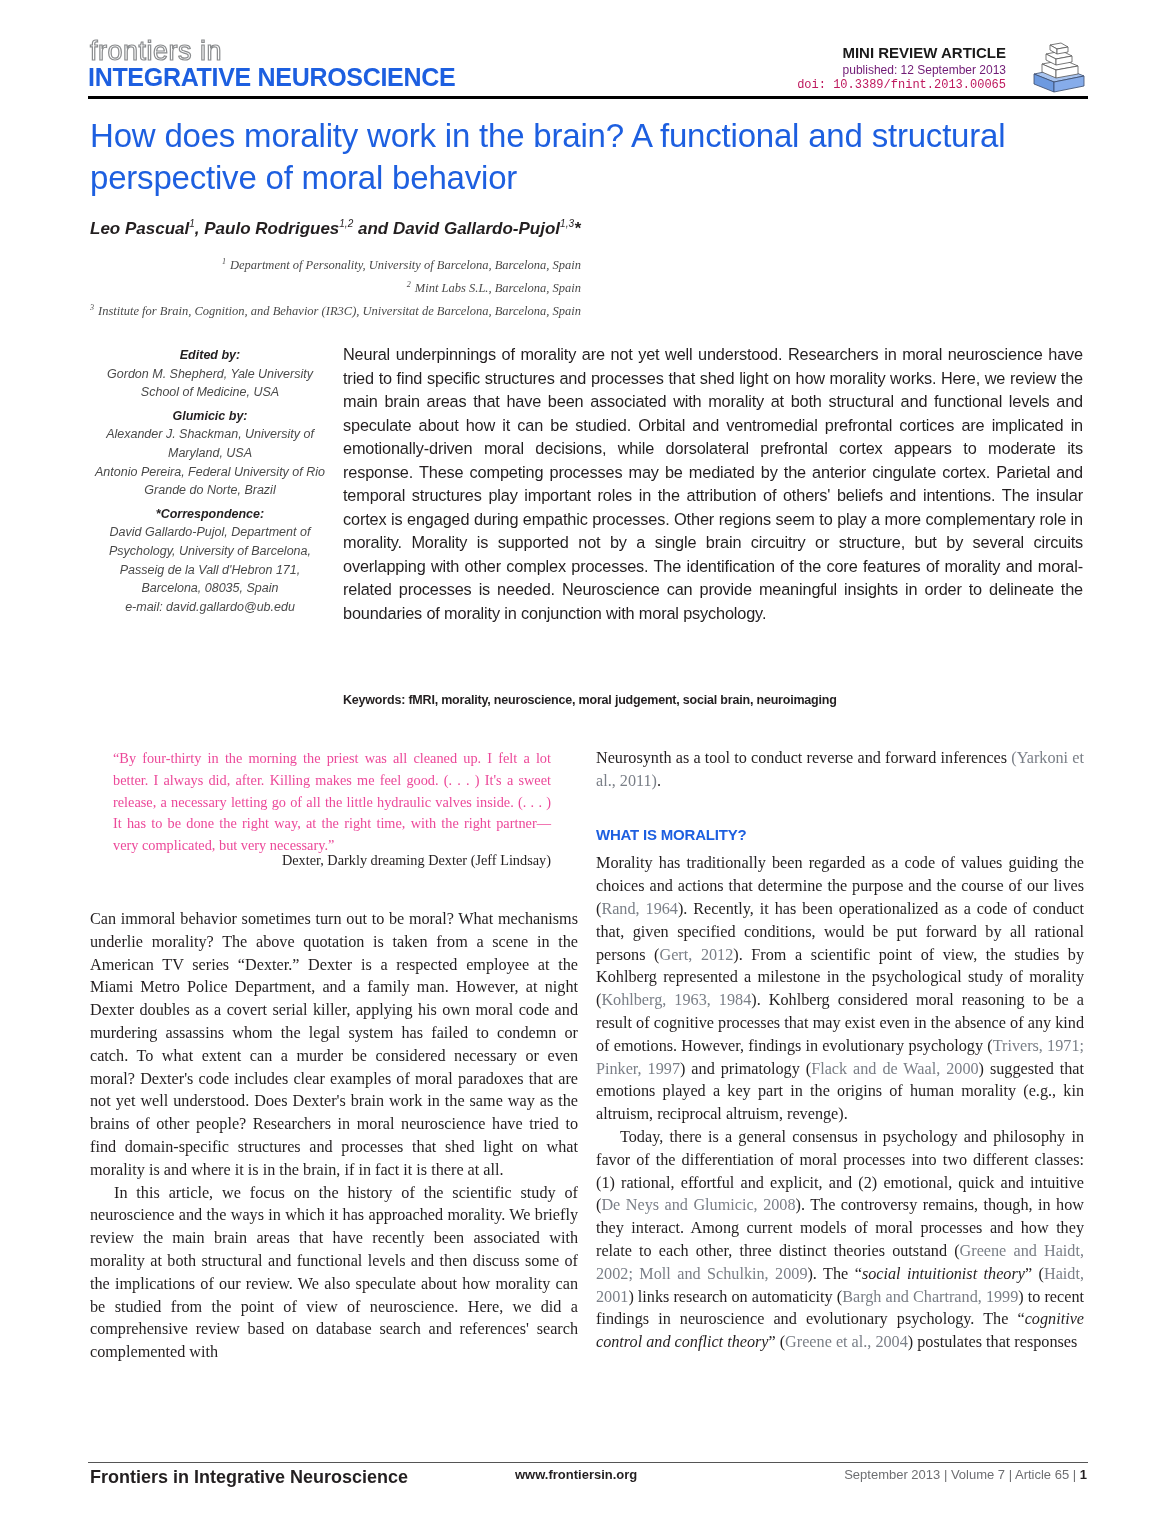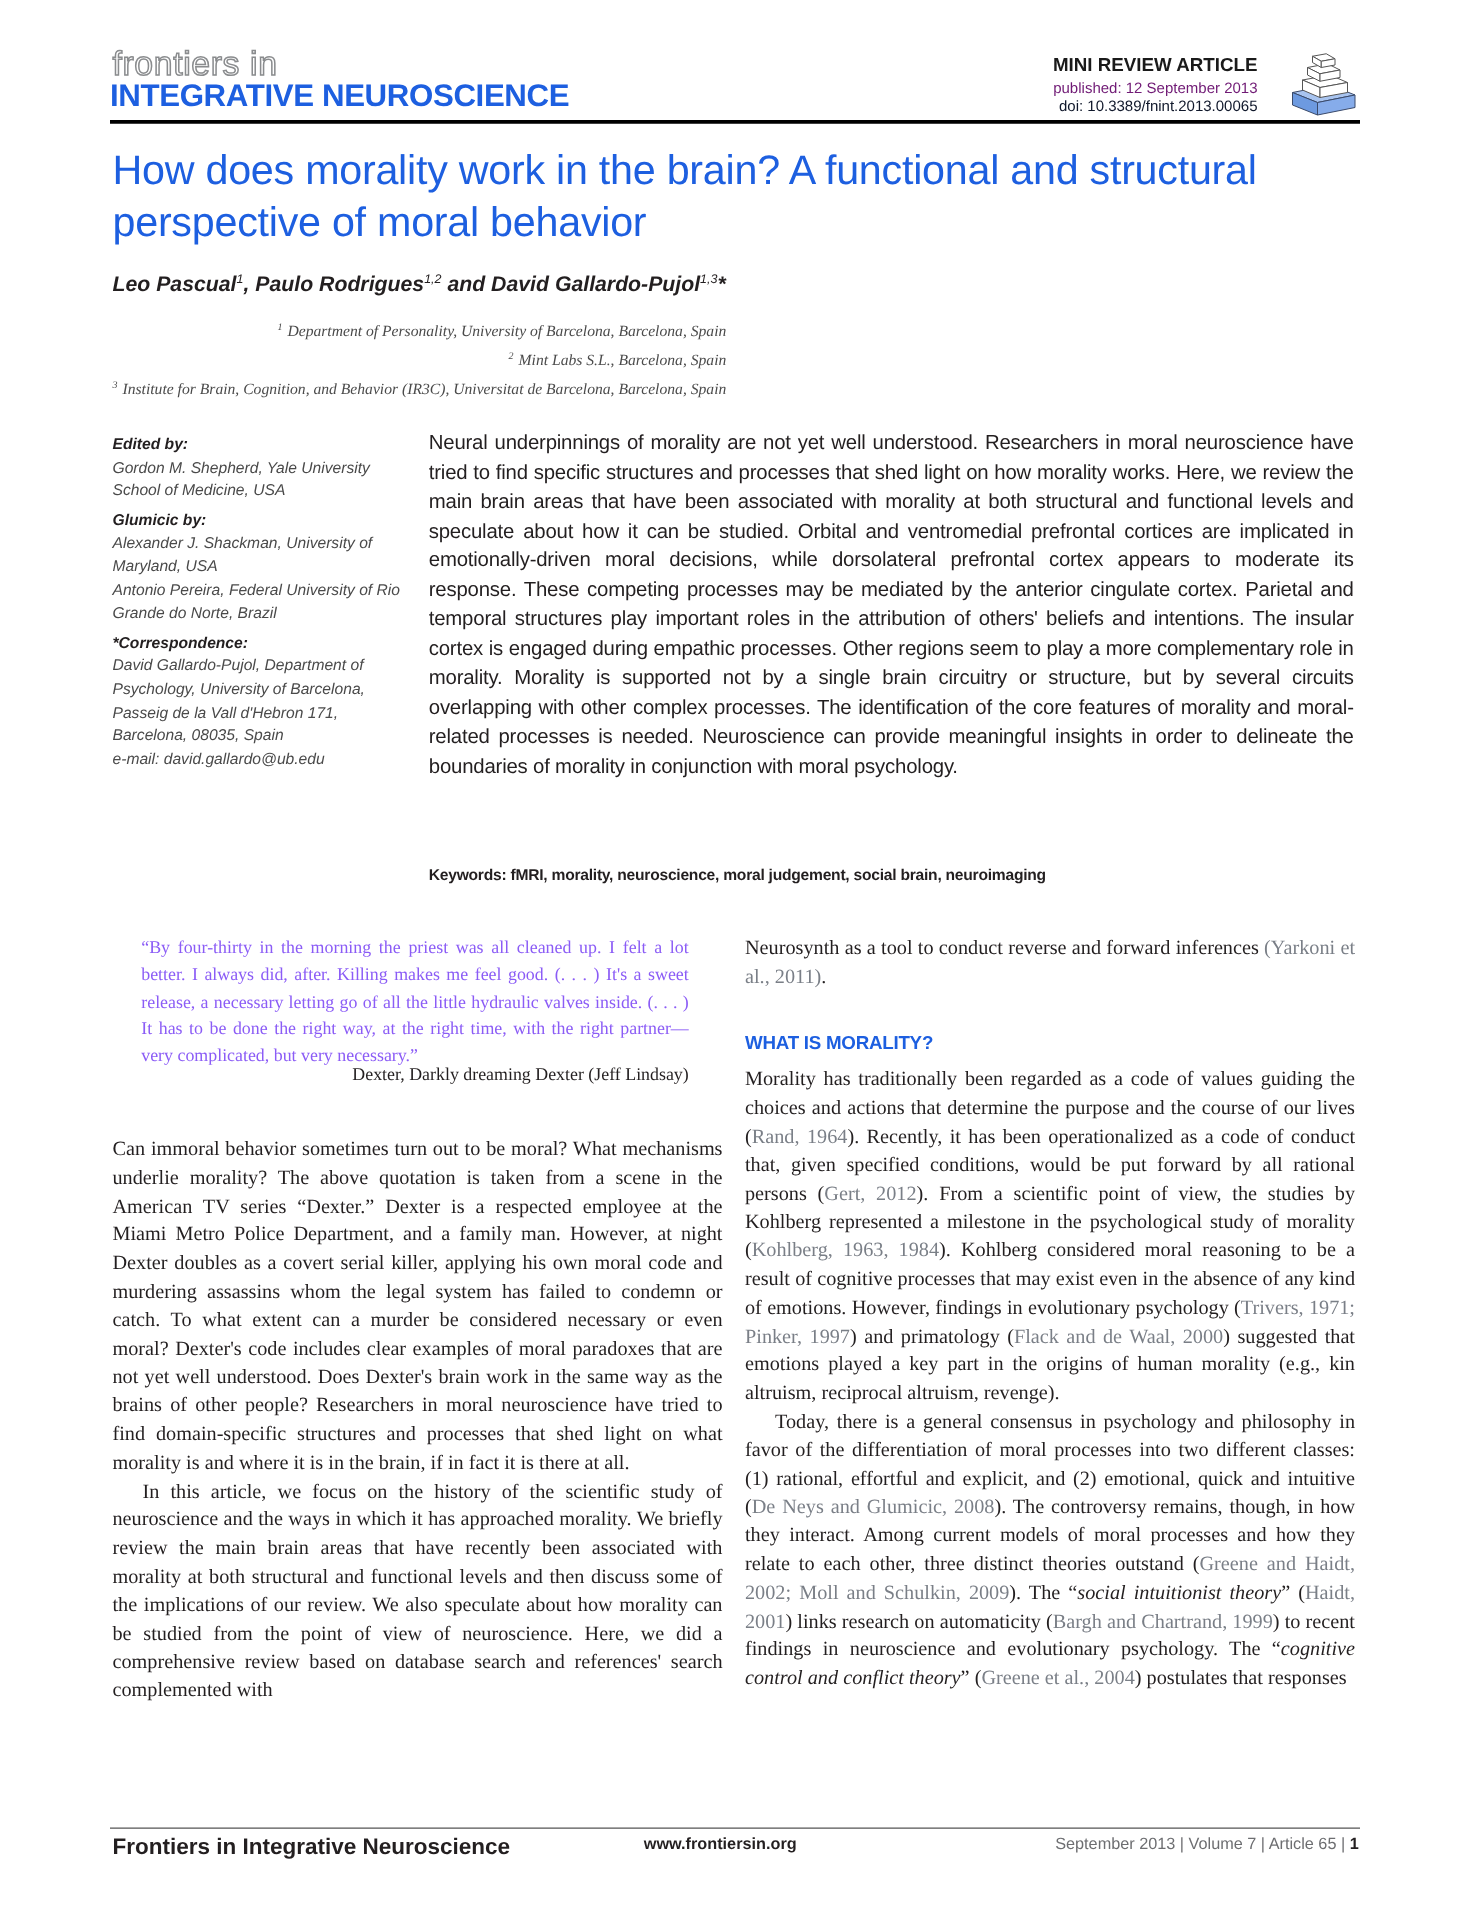--- a/index.html
+++ b/index.html
@@ -9,58 +9,58 @@
   
   #header { position: absolute; left: 88px; top: 36px; width: 1000px; height: 62px; }
   #journal-line1 { position: absolute; left: 2px; top: 3px; font-family: "Liberation Sans", sans-serif;
     font-size: 27px; letter-spacing: 0.5px; color: #ffffff; -webkit-text-stroke: 1.2px #8a8c8e; line-height: 24px; font-weight: 400; }
   #journal-line2 { position: absolute; left: 0; top: 26px; font-family: "Liberation Sans", sans-serif;
     font-size: 25px; font-weight: 700; color: #1d5fe0; letter-spacing: -0.3px; line-height: 30px; }
   #article-type { position: absolute; right: 82px; top: 8px; font-family: "Liberation Sans", sans-serif;
     font-size: 15px; font-weight: 700; color: #1a1a1a; }
   #published { position: absolute; right: 82px; top: 27px; font-family: Liberation Sans, sans-serif;
     font-size: 12px; color: #701a75; }
-  #doi { position: absolute; right: 82px; top: 42px; font-family: Liberation Sans, sans-serif;
-    font-size: 12px; color: #0f172a; }
+  #doi { position: absolute; right: 82px; top: 42px; font-family: Liberation Mono, monospace;
+    font-size: 12px; color: #be185d; }
   #logo-icon { position: absolute; right: 0; top: 2px; width: 58px; height: 56px; }
   #header-rule { position: absolute; left: 88px; top: 96px; width: 1000px; height: 3px; background: #000; }
 
   
   #title { position: absolute; left: 90px; top: 115px; width: 960px; font-family: "Liberation Sans", sans-serif;
     font-size: 33px; line-height: 42px; color: #1d5fe0; letter-spacing: -0.2px; }
 
   
   #authors { position: absolute; left: 90px; top: 218px; font-family: "Liberation Sans", sans-serif;
     font-size: 17px; font-weight: 700; font-style: italic; color: #231f20; }
   #authors sup { font-size: 10px; font-weight: 400; }
   #affiliations { position: absolute; left: 90px; top: 252px; font-family: Liberation Serif, serif;
     font-size: 12.5px; font-style: italic; color: #4a4a4a; line-height: 19px; text-align: right; }
   #affiliations sup { font-size: 8px; margin-right: 4px; }
 
   
   #sidebar { position: absolute; left: 90px; top: 346px; width: 240px; font-family: "Liberation Sans", sans-serif;
     font-size: 12.5px; line-height: 18.6px; color: #4a4a4a; font-style: italic; }
   .side-head { font-weight: 700; color: #231f20; font-style: italic; }
-  .side-block { margin-bottom: 5px; }
+  .side-block { margin-bottom: 5px; text-align: center; }
 
   
   #abstract { position: absolute; left: 343px; top: 343px; width: 740px; font-family: "Liberation Sans", sans-serif;
     font-size: 16.3px; line-height: 23.5px; color: #231f20; text-align: justify; letter-spacing: -0.15px; }
   #keywords { position: absolute; left: 343px; top: 693px; font-family: "Liberation Sans", sans-serif;
     font-size: 12.5px; font-weight: 700; color: #231f20; letter-spacing: -0.2px; }
 
   
   .col { position: absolute; width: 488px; font-size: 16.2px; line-height: 22.8px; text-align: justify; }
   #col-left { left: 90px; top: 908px; }
   #col-right { left: 596px; top: 747px; }
   .para-indent { text-indent: 24px; }
   .cite { color: #7a7f87; }
 
   #epigraph { position: absolute; left: 113px; top: 748px; width: 438px; font-size: 14.3px; line-height: 21.8px;
-    text-align: justify; color: #8b5cf6; }
+    text-align: justify; color: #ec4899; }
   #epigraph-source { position: absolute; left: 113px; top: 852px; width: 438px; text-align: right; font-size: 14.3px; }
 
   #section-head { font-family: "Liberation Sans", sans-serif; font-size: 15px; font-weight: 700; color: #1d5fe0;
     margin-top: 31px; margin-bottom: 6px; letter-spacing: -0.2px; }
 
   
   #footer-rule { position: absolute; left: 88px; top: 1462px; width: 1000px; height: 1px; background: #555; }
   #footer-journal { position: absolute; left: 90px; top: 1467px; font-family: "Liberation Sans", sans-serif;
     font-size: 18px; font-weight: 700; color: #231f20; }
   #footer-url { position: absolute; left: 515px; top: 1467px; font-family: "Liberation Sans", sans-serif;

